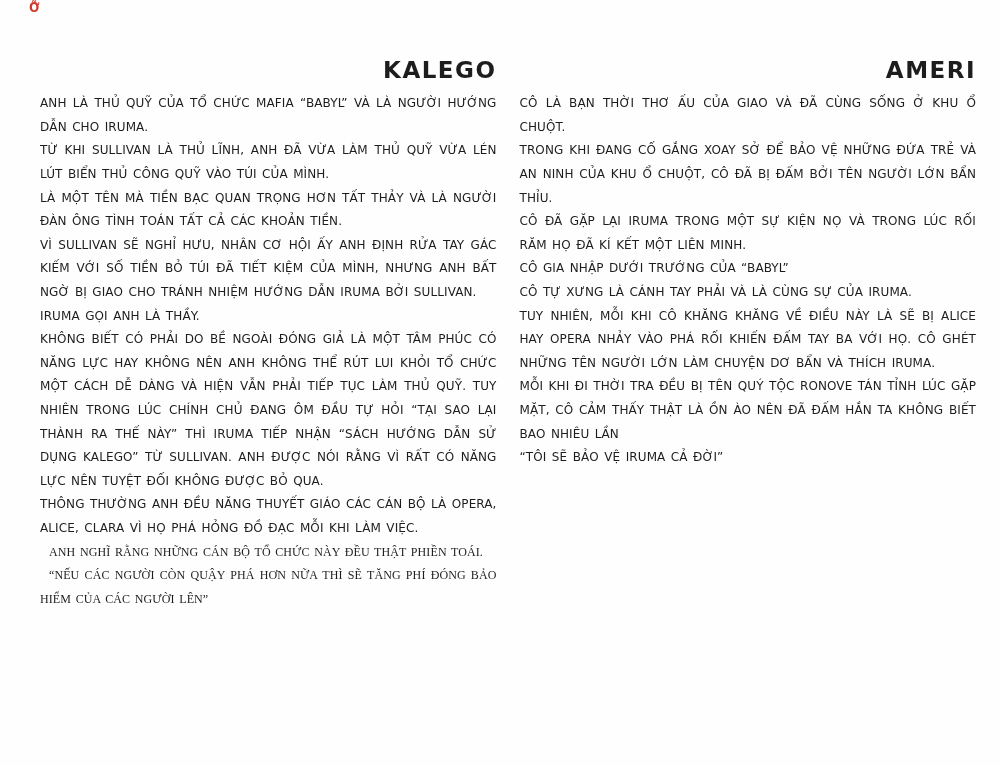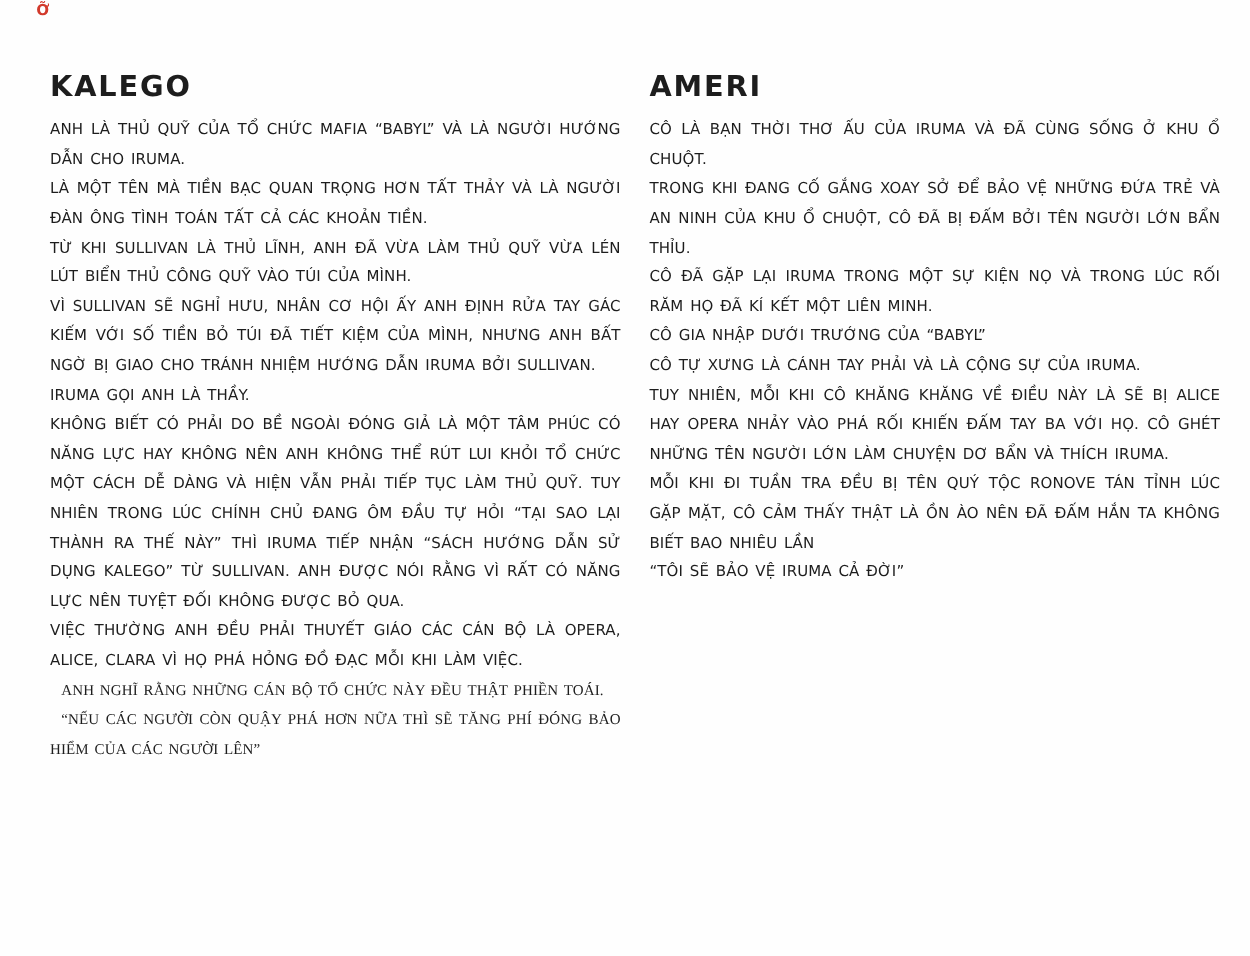--- a/index.html
+++ b/index.html
@@ -26,21 +26,21 @@
     gap: 23px;
     padding: 58px 24px 0 40px;
     box-sizing: border-box;
   }
   .profile { flex: 1; min-width: 0; }
   .profile-title {
     margin: 0 0 9px 0;
     font-size: 23px;
     line-height: 1.1;
     font-weight: 700;
-    text-align: left;
+    text-align: right;
     letter-spacing: 1.5px;
   }
   .para {
     margin: 0;
     font-size: 12px;
     line-height: 23.6px;
     text-align: justify;
     letter-spacing: 0.1px;
     word-spacing: 1.5px;
   }
@@ -51,39 +51,39 @@
 
 <div class="page">
   <span class="corner-mark">Ỡ</span>
 
   <div class="columns">
 
     <section class="profile">
       <h2 class="profile-title">KALEGO</h2>
       <div class="para-list">
           <p class="para">ANH LÀ THỦ QUỸ CỦA TỔ CHỨC MAFIA “BABYL” VÀ LÀ NGƯỜI HƯỚNG DẪN CHO IRUMA.</p>
+          <p class="para">TỪ KHI SULLIVAN LÀ THỦ LĨNH, ANH ĐÃ VỪA LÀM THỦ QUỸ VỪA LÉN LÚT BIỂN THỦ CÔNG QUỸ VÀO TÚI CỦA MÌNH.</p>
           <p class="para">LÀ MỘT TÊN MÀ TIỀN BẠC QUAN TRỌNG HƠN TẤT THẢY VÀ LÀ NGƯỜI ĐÀN ÔNG TÌNH TOÁN TẤT CẢ CÁC KHOẢN TIỀN.</p>
-          <p class="para">TỪ KHI SULLIVAN LÀ THỦ LĨNH, ANH ĐÃ VỪA LÀM THỦ QUỸ VỪA LÉN LÚT BIỂN THỦ CÔNG QUỸ VÀO TÚI CỦA MÌNH.</p>
           <p class="para">VÌ SULLIVAN SẼ NGHỈ HƯU, NHÂN CƠ HỘI ẤY ANH ĐỊNH RỬA TAY GÁC KIẾM VỚI SỐ TIỀN BỎ TÚI ĐÃ TIẾT KIỆM CỦA MÌNH, NHƯNG ANH BẤT NGỜ BỊ GIAO CHO TRÁNH NHIỆM HƯỚNG DẪN IRUMA BỞI SULLIVAN.</p>
           <p class="para">IRUMA GỌI ANH LÀ THẦY.</p>
           <p class="para">KHÔNG BIẾT CÓ PHẢI DO BỀ NGOÀI ĐÓNG GIẢ LÀ MỘT TÂM PHÚC CÓ NĂNG LỰC HAY KHÔNG NÊN ANH KHÔNG THỂ RÚT LUI KHỎI TỔ CHỨC MỘT CÁCH DỄ DÀNG VÀ HIỆN VẪN PHẢI TIẾP TỤC LÀM THỦ QUỸ. TUY NHIÊN TRONG LÚC CHÍNH CHỦ ĐANG ÔM ĐẦU TỰ HỎI “TẠI SAO LẠI THÀNH RA THẾ NÀY” THÌ IRUMA TIẾP NHẬN “SÁCH HƯỚNG DẪN SỬ DỤNG KALEGO” TỪ SULLIVAN. ANH ĐƯỢC NÓI RẰNG VÌ RẤT CÓ NĂNG LỰC NÊN TUYỆT ĐỐI KHÔNG ĐƯỢC BỎ QUA.</p>
-          <p class="para">VIỆC THƯỜNG ANH ĐỀU PHẢI THUYẾT GIÁO CÁC CÁN BỘ LÀ OPERA, ALICE, CLARA VÌ HỌ PHÁ HỎNG ĐỒ ĐẠC MỖI KHI LÀM VIỆC.</p>
+          <p class="para">THÔNG THƯỜNG ANH ĐỀU NĂNG THUYẾT GIÁO CÁC CÁN BỘ LÀ OPERA, ALICE, CLARA VÌ HỌ PHÁ HỎNG ĐỒ ĐẠC MỖI KHI LÀM VIỆC.</p>
           <p class="para indent">ANH NGHĨ RẰNG NHỮNG CÁN BỘ TỔ CHỨC NÀY ĐỀU THẬT PHIỀN TOÁI.</p>
           <p class="para indent">“NẾU CÁC NGƯỜI CÒN QUẬY PHÁ HƠN NỮA THÌ SẼ TĂNG PHÍ ĐÓNG BẢO HIỂM CỦA CÁC NGƯỜI LÊN”</p>
         </div>
     </section>
 
     <section class="profile">
       <h2 class="profile-title">AMERI</h2>
       <div class="para-list">
-          <p class="para">CÔ LÀ BẠN THỜI THƠ ẤU CỦA IRUMA VÀ ĐÃ CÙNG SỐNG Ở KHU Ổ CHUỘT.</p>
+          <p class="para">CÔ LÀ BẠN THỜI THƠ ẤU CỦA GIAO VÀ ĐÃ CÙNG SỐNG Ở KHU Ổ CHUỘT.</p>
           <p class="para">TRONG KHI ĐANG CỐ GẮNG XOAY SỞ ĐỂ BẢO VỆ NHỮNG ĐỨA TRẺ VÀ AN NINH CỦA KHU Ổ CHUỘT, CÔ ĐÃ BỊ ĐẤM BỞI TÊN NGƯỜI LỚN BẨN THỈU.</p>
           <p class="para">CÔ ĐÃ GẶP LẠI IRUMA TRONG MỘT SỰ KIỆN NỌ VÀ TRONG LÚC RỐI RĂM HỌ ĐÃ KÍ KẾT MỘT LIÊN MINH.</p>
           <p class="para">CÔ GIA NHẬP DƯỚI TRƯỚNG CỦA “BABYL”</p>
-          <p class="para">CÔ TỰ XƯNG LÀ CÁNH TAY PHẢI VÀ LÀ CỘNG SỰ CỦA IRUMA.</p>
+          <p class="para">CÔ TỰ XƯNG LÀ CÁNH TAY PHẢI VÀ LÀ CÙNG SỰ CỦA IRUMA.</p>
           <p class="para">TUY NHIÊN, MỖI KHI CÔ KHĂNG KHĂNG VỀ ĐIỀU NÀY LÀ SẼ BỊ ALICE HAY OPERA NHẢY VÀO PHÁ RỐI KHIẾN ĐẤM TAY BA VỚI HỌ. CÔ GHÉT NHỮNG TÊN NGƯỜI LỚN LÀM CHUYỆN DƠ BẨN VÀ THÍCH IRUMA.</p>
-          <p class="para">MỖI KHI ĐI TUẦN TRA ĐỀU BỊ TÊN QUÝ TỘC RONOVE TÁN TỈNH LÚC GẶP MẶT, CÔ CẢM THẤY THẬT LÀ ỒN ÀO NÊN ĐÃ ĐẤM HẮN TA KHÔNG BIẾT BAO NHIÊU LẦN</p>
+          <p class="para">MỖI KHI ĐI THỜI TRA ĐỀU BỊ TÊN QUÝ TỘC RONOVE TÁN TỈNH LÚC GẶP MẶT, CÔ CẢM THẤY THẬT LÀ ỒN ÀO NÊN ĐÃ ĐẤM HẮN TA KHÔNG BIẾT BAO NHIÊU LẦN</p>
           <p class="para">“TÔI SẼ BẢO VỆ IRUMA CẢ ĐỜI”</p>
         </div>
     </section>
 
   </div>
 </div>
 
 </body></html>

